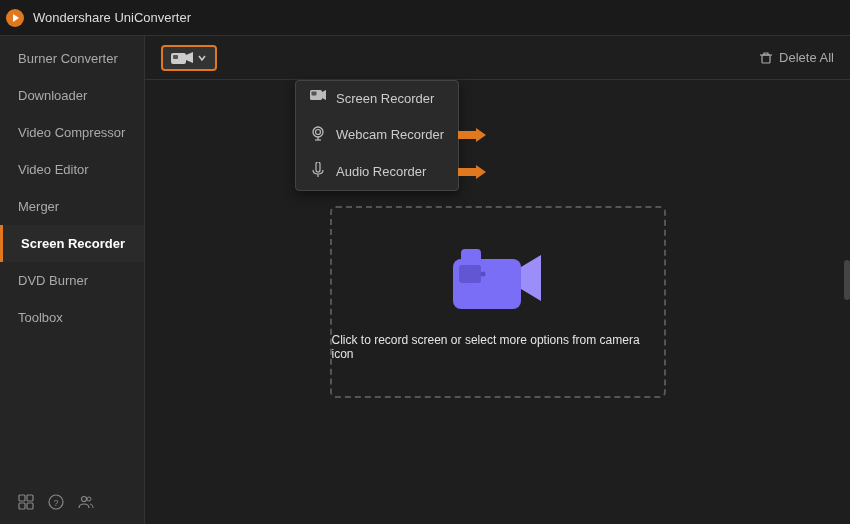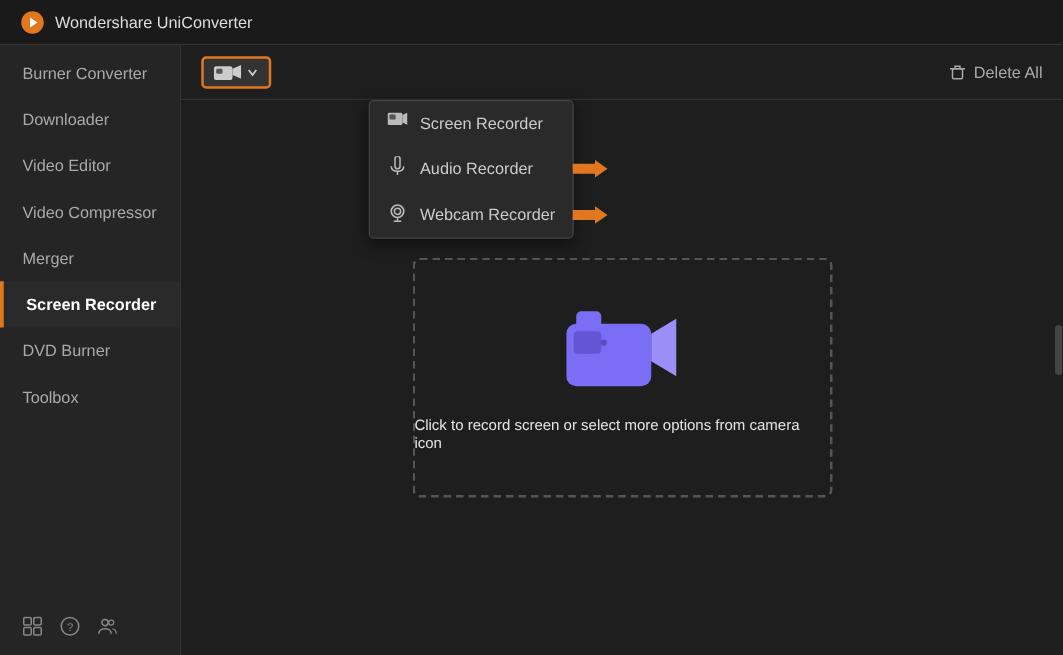--- a/index.html
+++ b/index.html
@@ -13,21 +13,21 @@
       position: relative;
     }
 
     
     .titlebar {
       height: 36px;
       background: #1a1a1a;
       display: flex;
       align-items: center;
       justify-content: space-between;
-      padding: 0 16px;
+      padding: 0 5px;
       border-bottom: 1px solid #333;
     }
     .titlebar-left {
       display: flex;
       align-items: center;
       gap: 8px;
     }
     .titlebar-logo {
       width: 20px;
       height: 20px;
@@ -244,24 +244,24 @@
 <div class="main-layout">
 
   <div class="sidebar">
     <div class="sidebar-item">
       <span>Burner Converter</span>
     </div>
     <div class="sidebar-item">
       <span>Downloader</span>
     </div>
     <div class="sidebar-item">
+      <span>Video Compressor</span>
+    </div>
+    <div class="sidebar-item">
       <span>Video Editor</span>
-    </div>
-    <div class="sidebar-item">
-      <span>Video Compressor</span>
     </div>
     <div class="sidebar-item">
       <span>Merger</span>
     </div>
     <div class="sidebar-item active">
       <span>Screen Recorder</span>
     </div>
     <div class="sidebar-item">
       <span>DVD Burner</span>
     </div>
@@ -328,47 +328,47 @@
             <polygon points="12,2 16,0 16,10 12,8" fill="#bbb"></polygon>
             <rect x="1.5" y="1.5" width="5" height="4" rx="0.8" fill="#555"></rect>
           </svg>
         </span>
         <span>Screen Recorder</span>
       </div>
 
       <div class="dropdown-item">
         <span class="item-icon">
           <svg width="16" height="16" viewBox="0 0 16 16" fill="none">
-            <path d="M6 2 Q6 0 8 0 Q10 0 10 2 L10 8 Q10 10 8 10 Q6 10 6 8 Z" stroke="#bbb" stroke-width="1.2" fill="none"></path>
-            <path d="M3 8 Q3 12 8 12 Q13 12 13 8" stroke="#bbb" stroke-width="1.2" fill="none"></path>
-            <line x1="8" y1="12" x2="8" y2="15" stroke="#bbb" stroke-width="1.2"></line>
-          </svg>
-        </span>
-        <span>Audio Recorder</span>
-
-        <svg style="position:absolute;right:-28px;top:50%;transform:translateY(-50%)" width="28" height="18" viewBox="0 0 28 18">
-          <polygon points="0,5 18,5 18,2 28,9 18,16 18,13 0,13" fill="#e07820"></polygon>
-        </svg>
-      </div>
-
-      <div class="dropdown-item">
-        <span class="item-icon">
-          <svg width="16" height="16" viewBox="0 0 16 16" fill="none">
             <circle cx="8" cy="7" r="5" stroke="#bbb" stroke-width="1.3"></circle>
             <circle cx="8" cy="7" r="2.5" stroke="#bbb" stroke-width="1.2"></circle>
             <line x1="8" y1="12" x2="8" y2="15" stroke="#bbb" stroke-width="1.2"></line>
             <line x1="5" y1="15" x2="11" y2="15" stroke="#bbb" stroke-width="1.2"></line>
           </svg>
         </span>
         <span>Webcam Recorder</span>
 
         <svg style="position:absolute;right:-28px;top:50%;transform:translateY(-50%)" width="28" height="18" viewBox="0 0 28 18">
           <polygon points="0,5 18,5 18,2 28,9 18,16 18,13 0,13" fill="#e07820"></polygon>
         </svg>
       </div>
+
+      <div class="dropdown-item">
+        <span class="item-icon">
+          <svg width="16" height="16" viewBox="0 0 16 16" fill="none">
+            <path d="M6 2 Q6 0 8 0 Q10 0 10 2 L10 8 Q10 10 8 10 Q6 10 6 8 Z" stroke="#bbb" stroke-width="1.2" fill="none"></path>
+            <path d="M3 8 Q3 12 8 12 Q13 12 13 8" stroke="#bbb" stroke-width="1.2" fill="none"></path>
+            <line x1="8" y1="12" x2="8" y2="15" stroke="#bbb" stroke-width="1.2"></line>
+          </svg>
+        </span>
+        <span>Audio Recorder</span>
+
+        <svg style="position:absolute;right:-28px;top:50%;transform:translateY(-50%)" width="28" height="18" viewBox="0 0 28 18">
+          <polygon points="0,5 18,5 18,2 28,9 18,16 18,13 0,13" fill="#e07820"></polygon>
+        </svg>
+      </div>
     </div>
 
     <div class="recording-area">
       <div class="drop-zone">
 
         <div class="camera-icon-wrapper">
           
           <svg width="90" height="70" viewBox="0 0 90 70" fill="none">
 
             <rect x="0" y="16" width="68" height="50" rx="8" fill="#7b6ef6"></rect>

